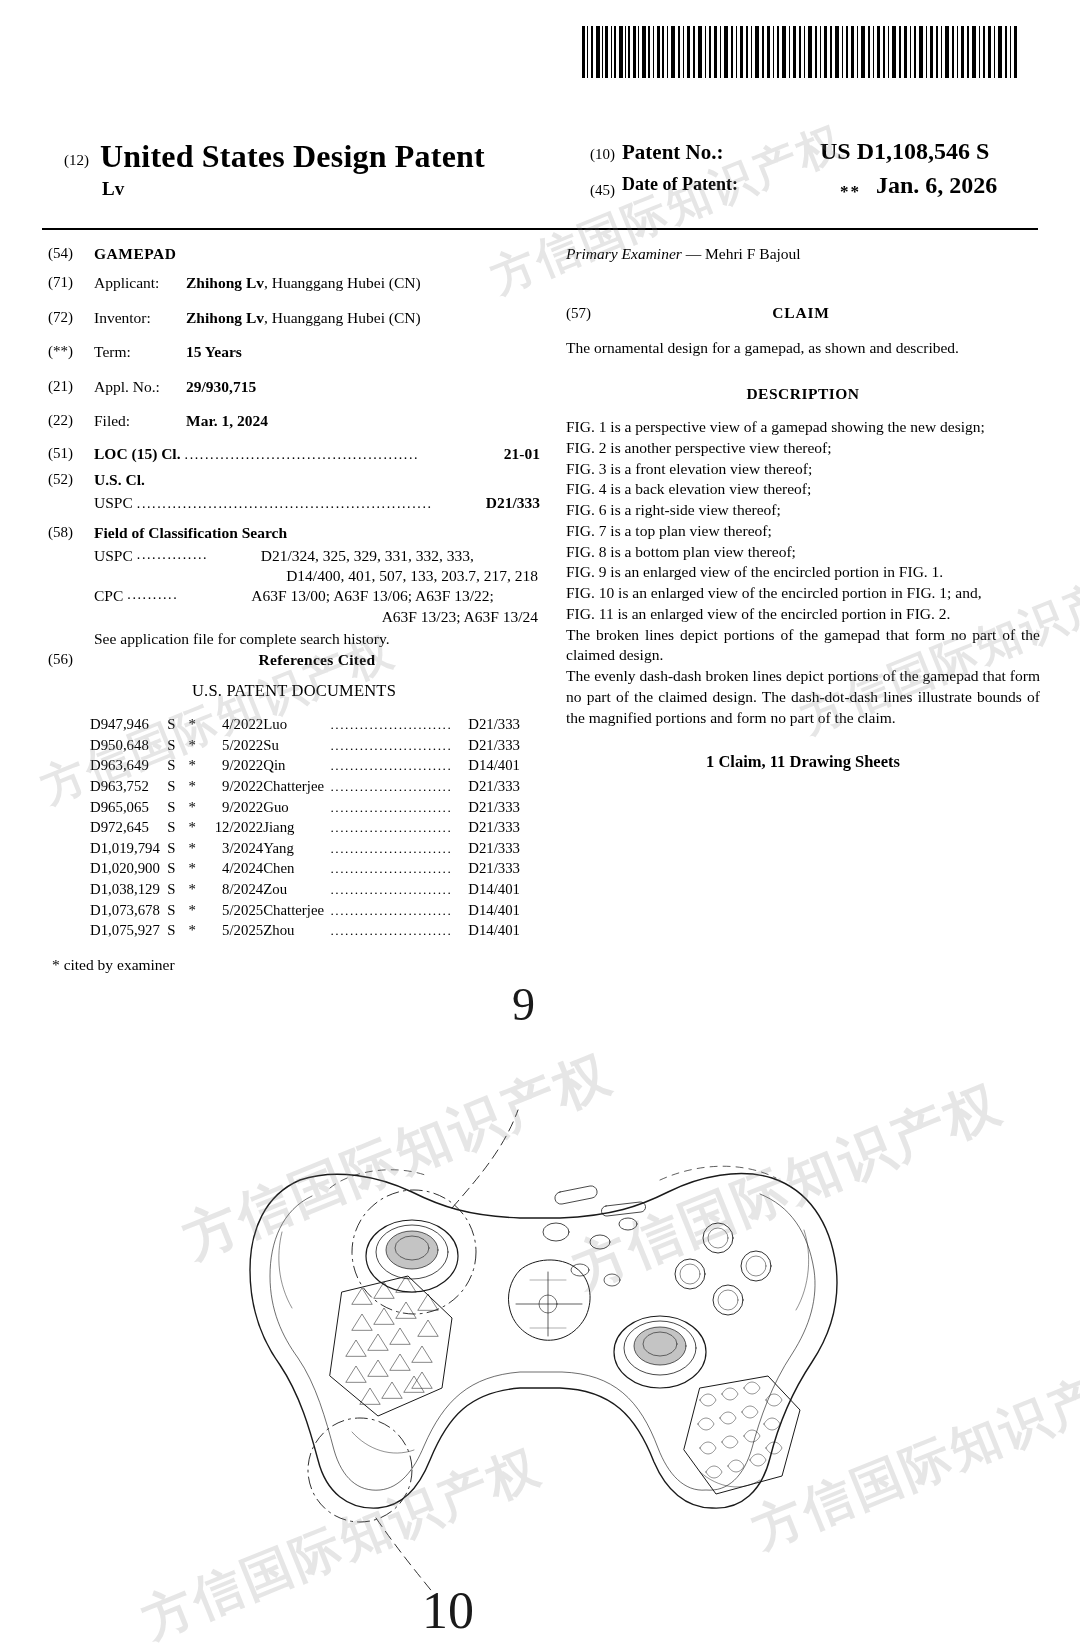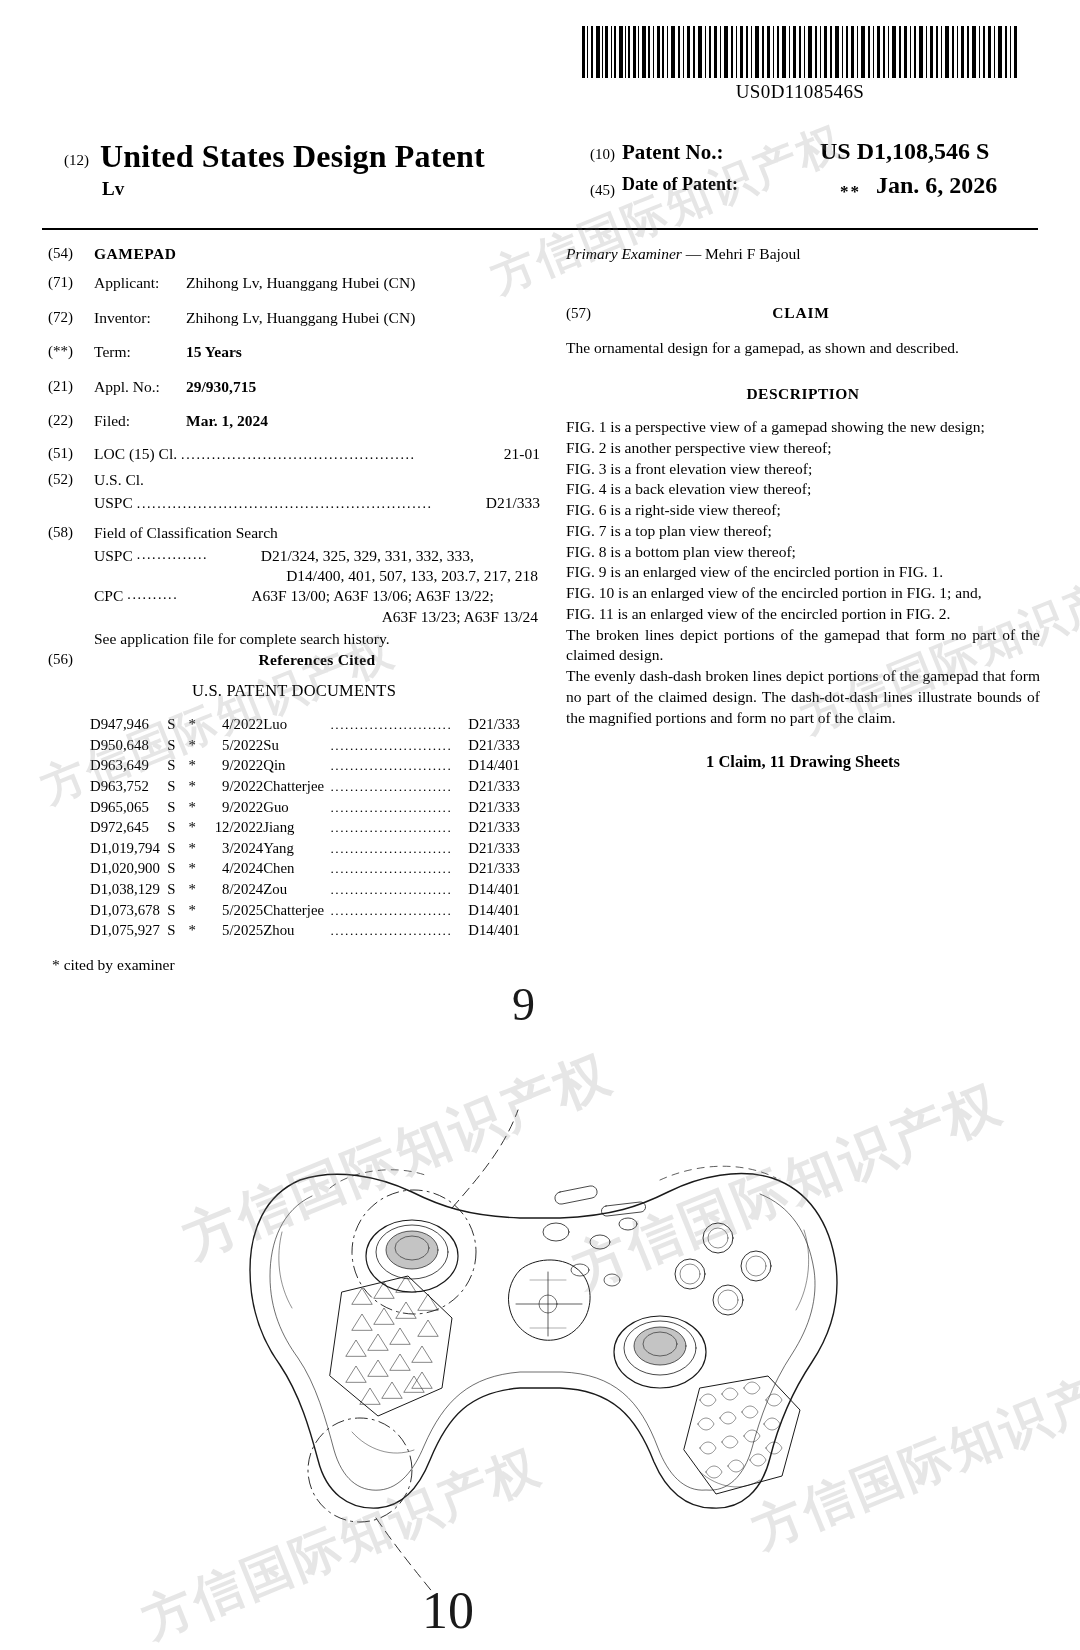--- a/index.html
+++ b/index.html
@@ -156,21 +156,21 @@
   }
   .tag {
     width: 46px;
     flex: 0 0 46px;
     font-size: 15px;
   }
   .fieldlabel {
     flex: 0 0 auto;
     padding-right: 6px;
   }
-  .bold { font-weight: normal; text-align: right; }
+  .bold { font-weight: bold; text-align: right; }
   .val { font-weight: bold; }
 
   .title-54 {
     font-weight: bold;
     letter-spacing: 0.5px;
   }
 
   .dots-line {
     display: flex;
     align-items: baseline;
@@ -419,21 +419,20 @@
           <rect x="399" y="0" width="1" height="52"></rect>
         <rect x="403" y="0" width="2" height="52"></rect>
           <rect x="408" y="0" width="3" height="52"></rect>
         <rect x="414" y="0" width="1" height="52"></rect>
           <rect x="418" y="0" width="4" height="52"></rect>
         <rect x="425" y="0" width="2" height="52"></rect>
           <rect x="430" y="0" width="1" height="52"></rect>
         <rect x="434" y="0" width="3" height="52"></rect>
       </g>
     </svg>
-    <div class="barcode-number">US0D1108546S</div>
   </div>
 
   <div class="title-block">
     <div class="t12">(12)</div>
     <div class="main-title">United States Design Patent</div>
     <div class="inventor-line">Lv</div>
     <div class="rt-10">(10)</div>
     <div class="rt-patno-label">Patent No.:</div>
     <div class="rt-patno-value">US D1,108,546 S</div>
     <div class="rt-45">(45)</div>

